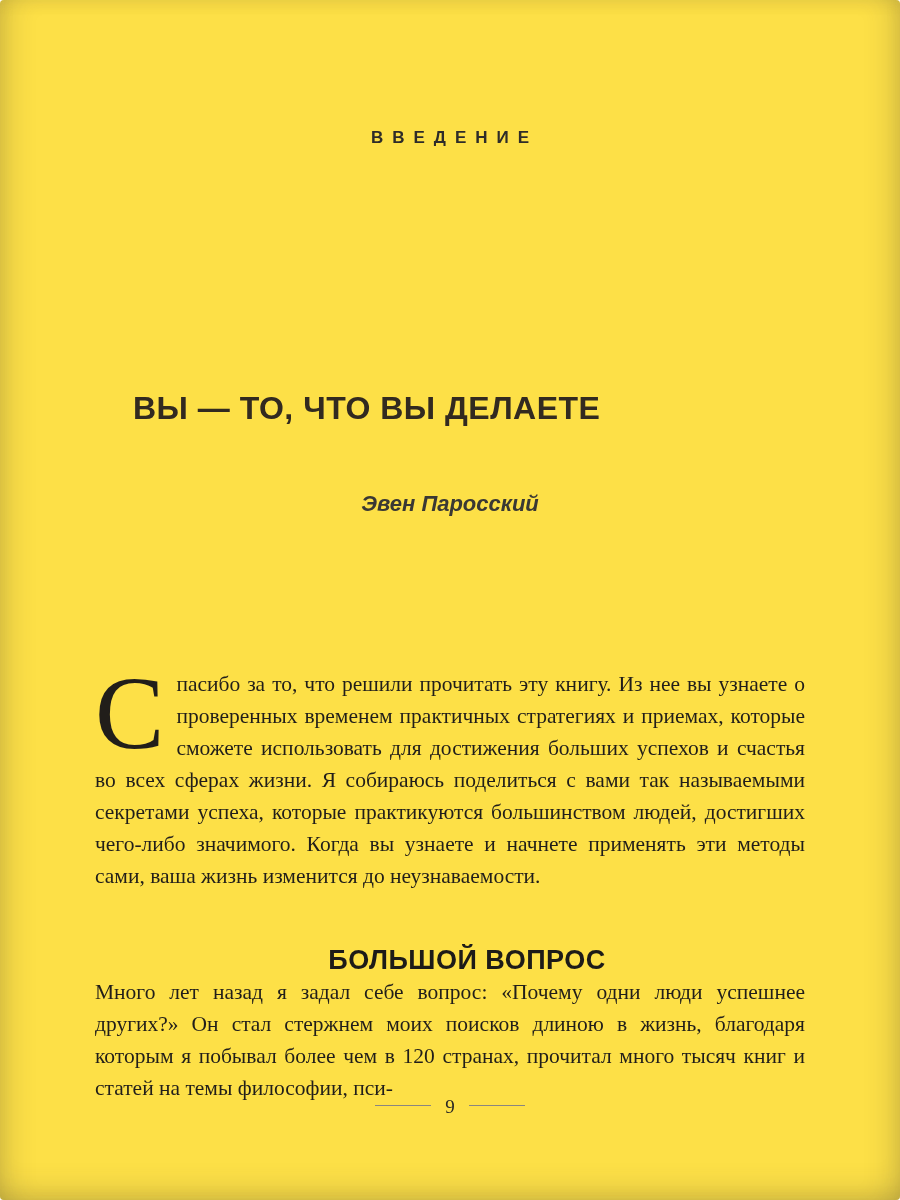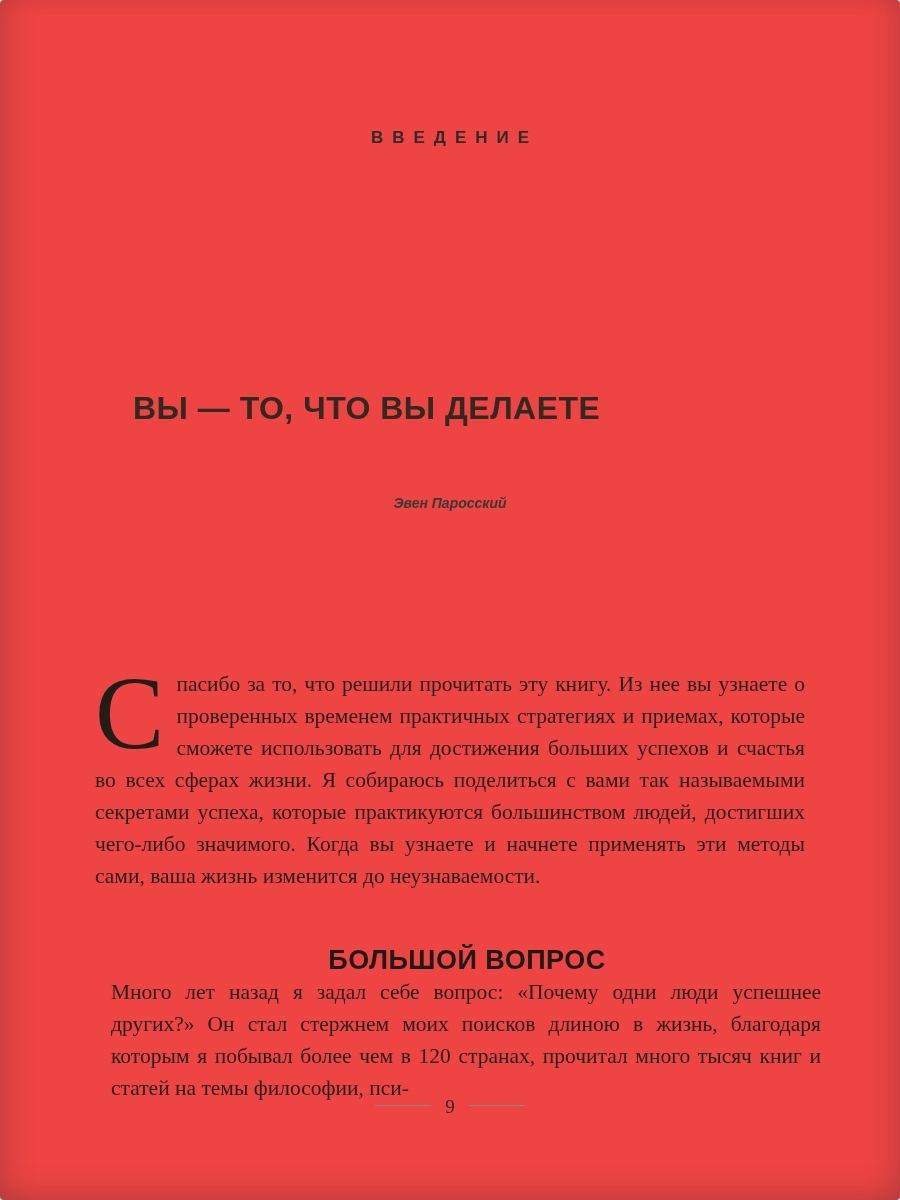--- a/index.html
+++ b/index.html
@@ -1,19 +1,19 @@
 <!DOCTYPE html>
 <html><head>
 <meta charset="utf-8">
 <style>
   html,body{margin:0;padding:0;background:#ffffff;}
   .page{
     position:relative;
     width:900px;height:1200px;
-    background:#ef4444;
+    background:#fde047;
     overflow:hidden;
     font-family:"Liberation Serif", serif;
     box-shadow:
       inset 22px 0 30px -16px rgba(60,55,50,.22),
       inset -22px 0 30px -16px rgba(60,55,50,.22),
       inset 0 -24px 30px -16px rgba(60,55,50,.20),
       inset 0 10px 22px -14px rgba(60,55,50,.10);
     border-radius:4px;
   }
   .content{
@@ -44,21 +44,21 @@
     text-align:center;
     font-family:"Liberation Sans", sans-serif;
     font-style:italic;
     font-size:22px;
     line-height:33px;
     color:#3a3834;
   }
   .epigraph-author{
     margin-top:15px;
     font-weight:700;
-    font-size:14px;
+    font-size:22px;
   }
   .body-text{
     font-size:21.5px;
     line-height:32px;
     text-align:justify;
     color:#211e1a;
     margin:0;
   }
   .intro-para{
     position:absolute;top:668px;left:0;width:100%;
@@ -74,21 +74,21 @@
   .section-heading{
     position:absolute;top:928px;left:0;width:100%;margin:17px;
     text-align:center;
     font-family:"Liberation Sans", sans-serif;
     font-weight:700;
     font-size:27px;
     letter-spacing:0.5px;
     color:#1d1b18;
   }
   .section-para{
-    position:absolute;top:976px;left:16px;width:100%;
+    position:absolute;top:976px;left:0;width:100%;
   }
   .page-footer{
     position:absolute;top:1096px;left:0;width:100%;
     text-align:center;
     color:#2b2925;
   }
   .footer-rule{
     display:inline-block;
     width:56px;height:1px;
     background:#8a867f;

